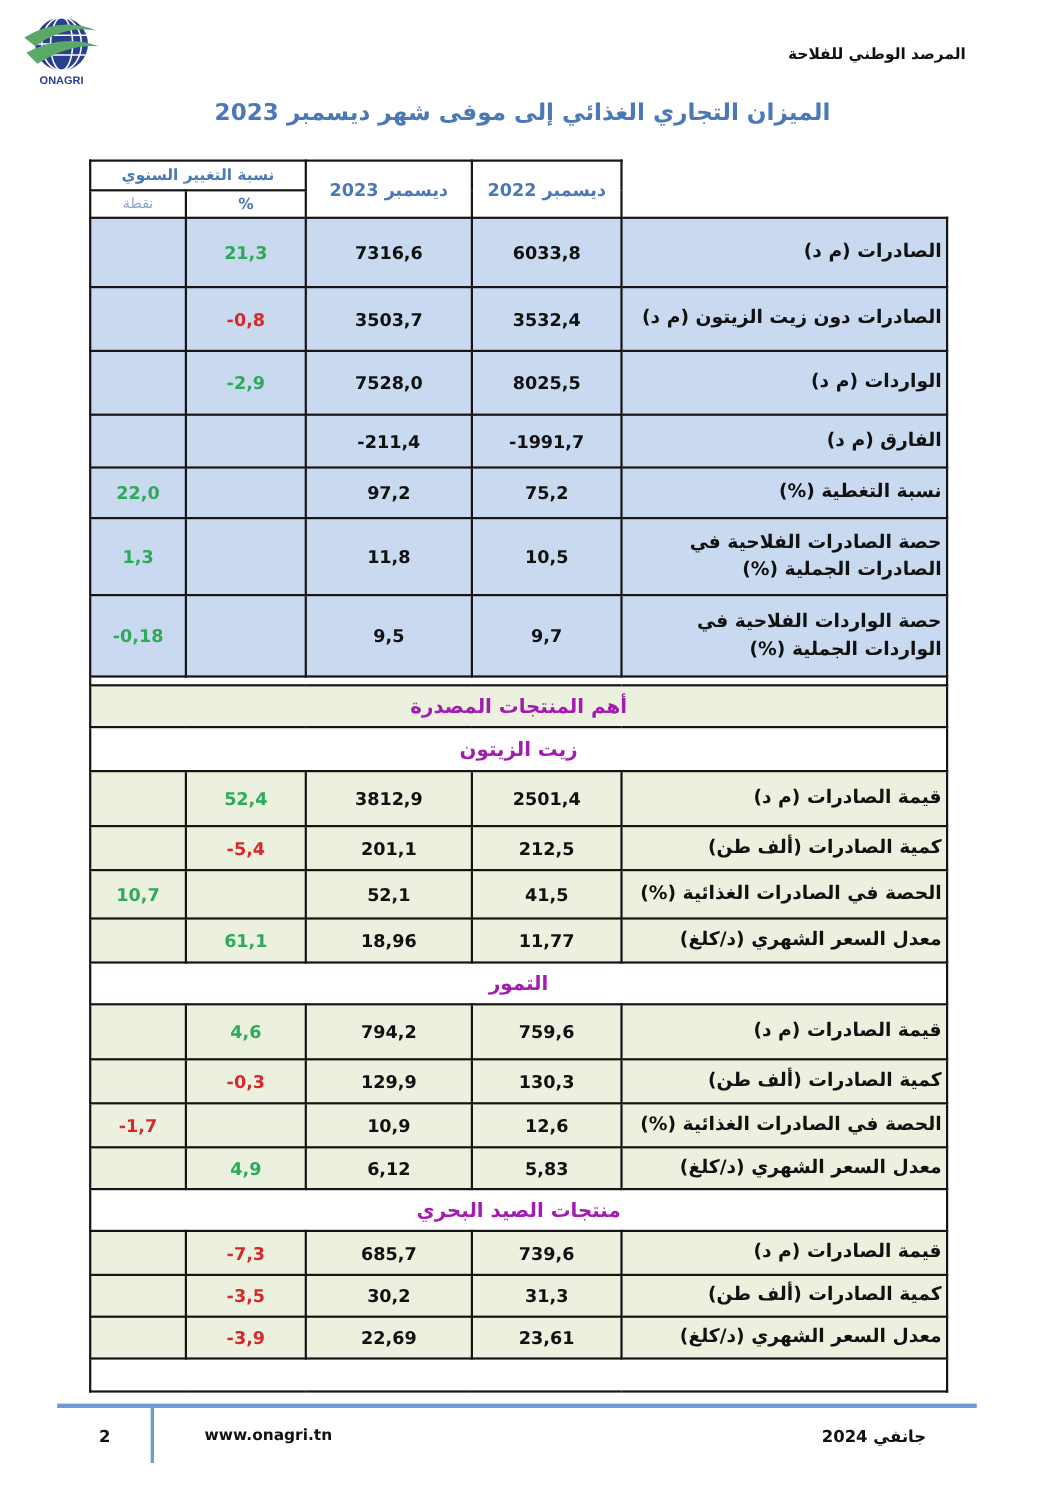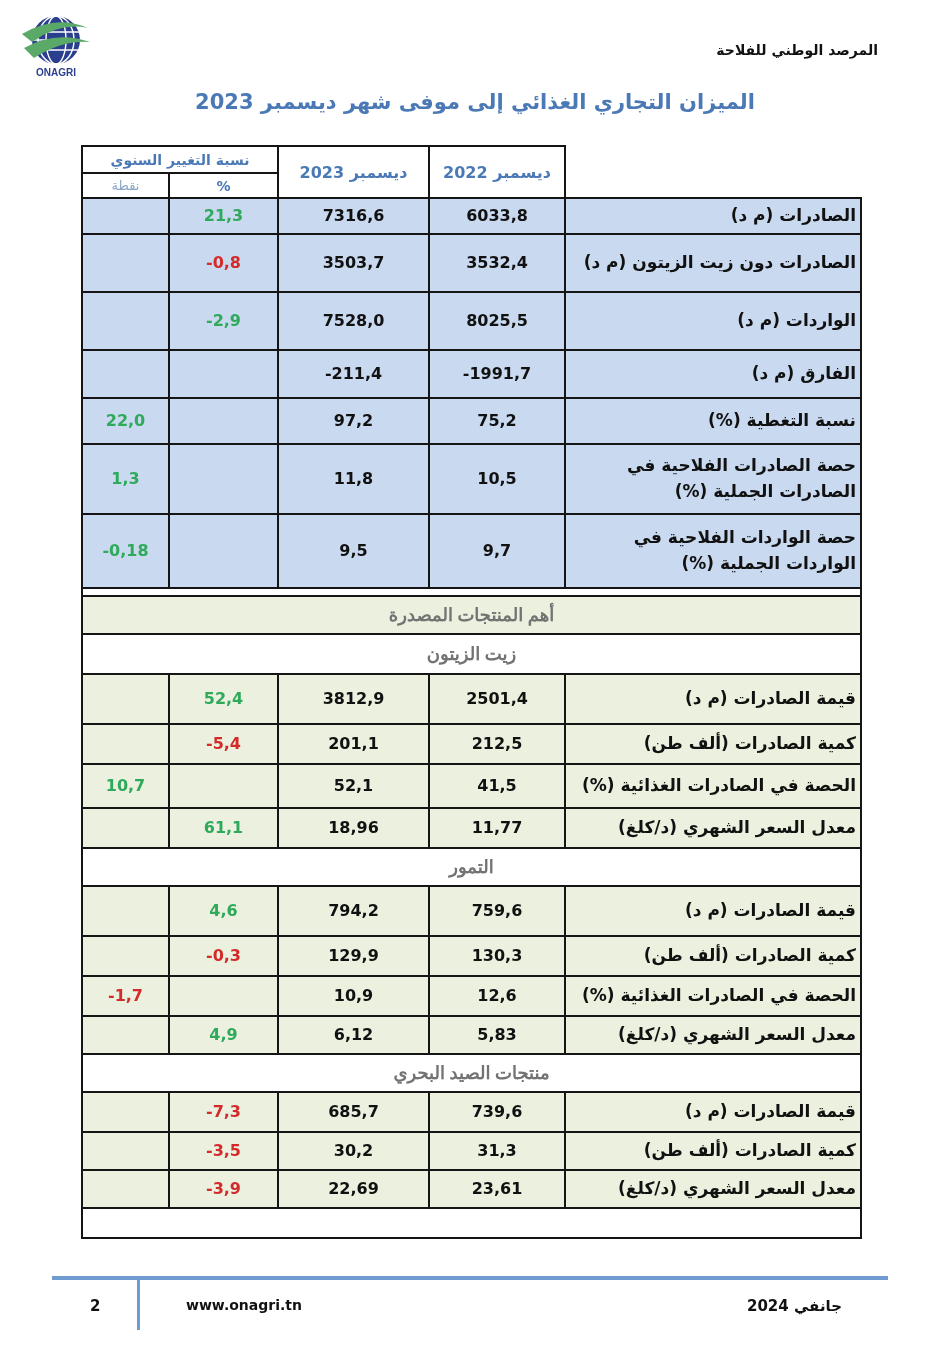--- a/index.html
+++ b/index.html
@@ -12,21 +12,21 @@
   table.tbl td { border:2px solid #151515; text-align:center; font-weight:bold; font-size:16px; padding:0; }
   td.lbl { text-align:right !important; direction:rtl; padding:4px 4px 4px 8px !important; font-size:17px !important; line-height:1.5; }
   .blue td { background:#c9d9ef; }
   .green td { background:#ebf1de; }
   .hdr td { background:#fff; color:#4a79b6; }
   .hdr-sub { font-size:14px !important; color:#4a79b6; }
   .hdr-sub.light { color:#8aa6c8; font-weight:normal !important; font-size:13px !important; }
   td.noborder { border:none !important; background:#fff !important; }
   .pos { color:#2eaa5a; }
   .neg { color:#d42a2a; }
-  .sec td { color:#737373; font-size:18px !important;font-family:Liberation Serif, serif; }
+  .sec td { color:#a21caf; font-size:18px !important; }
   .sec-green td { background:#ebf1de; }
   .sec-white td { background:#ffffff; }
   .spacer td { height:6px; background:#fff; border-left:2px solid #151515; border-right:2px solid #151515; border-top:none; border-bottom:none; }
   .footer-line { position:absolute; left:52px; top:1276px; width:836px; height:4px; background:#6f9bd0; }
   .footer-vline { position:absolute; left:137px; top:1278px; width:3px; height:52px; background:#6f9bd0; }
   .page-num { position:absolute; left:90px; top:1297px; font-size:15px; font-weight:bold; }
   .url { position:absolute; left:186px; top:1297px; font-size:14px; font-weight:bold; }
   .date { position:absolute; right:108px; top:1297px; font-size:15px; font-weight:bold; direction:rtl; }
 </style>
 </head>
@@ -68,21 +68,21 @@
     <tr class="hdr" style="height:27px">
       <td colspan="2" class="hdr-sub">نسبة التغيير السنوي</td>
       <td rowspan="2">ديسمبر 2023</td>
       <td rowspan="2">ديسمبر 2022</td>
       <td rowspan="2" class="noborder"></td>
     </tr>
     <tr class="hdr" style="height:25px">
       <td class="hdr-sub light">نقطة</td>
       <td class="hdr-sub">%</td>
     </tr>
-  <tr class="blue" style="height: 35px; border-radius: 10px;">
+  <tr class="blue" style="height: 63px; border-radius: 10px;">
         <td></td>
         <td class="pos">21,3</td>
         <td>7316,6</td>
         <td>6033,8</td>
         <td class="lbl">الصادرات (م د)</td>
       </tr>
       <tr class="blue" style="height: 58px;">
         <td></td>
         <td class="neg">-0,8</td>
         <td>3503,7</td>

